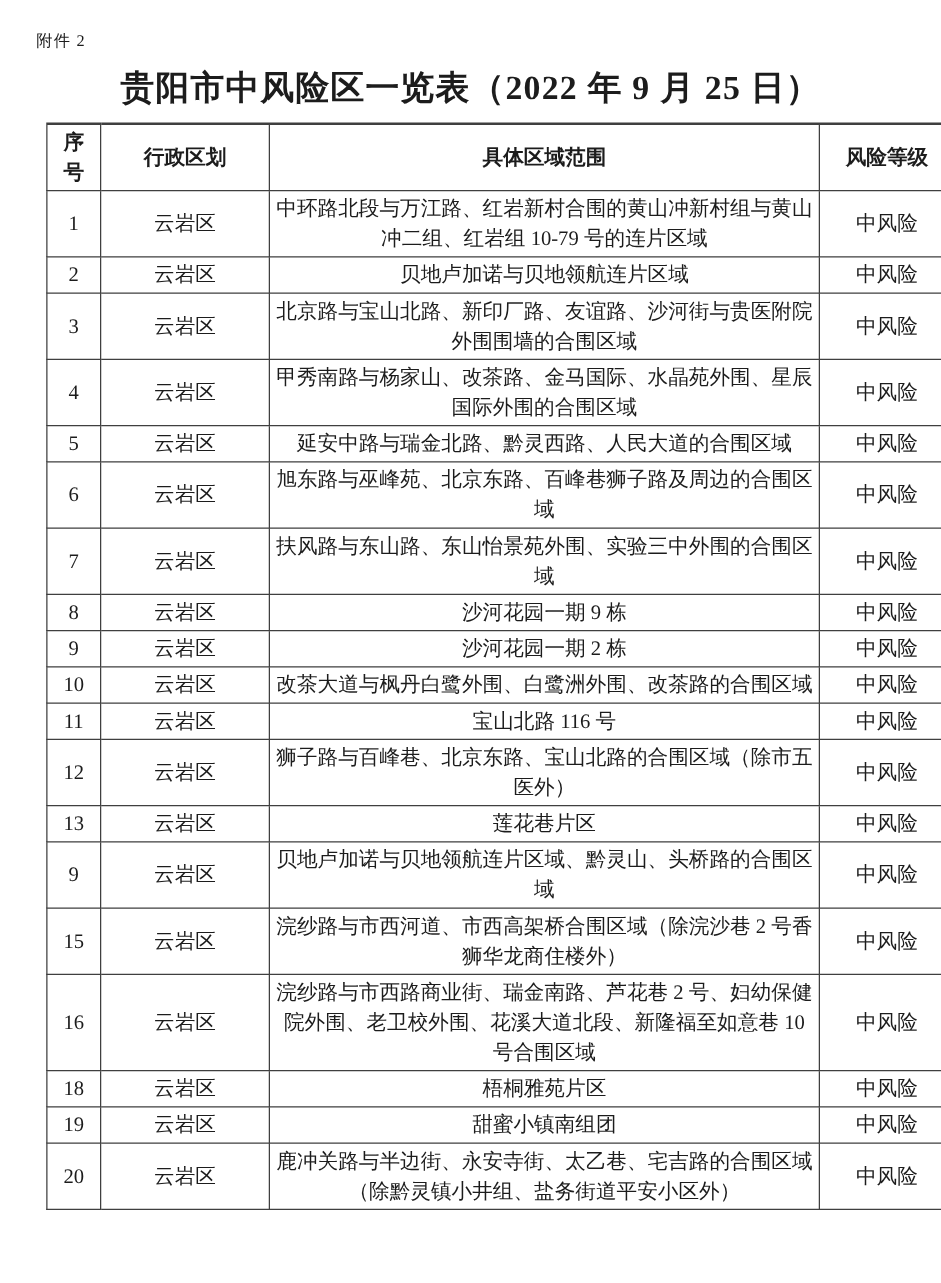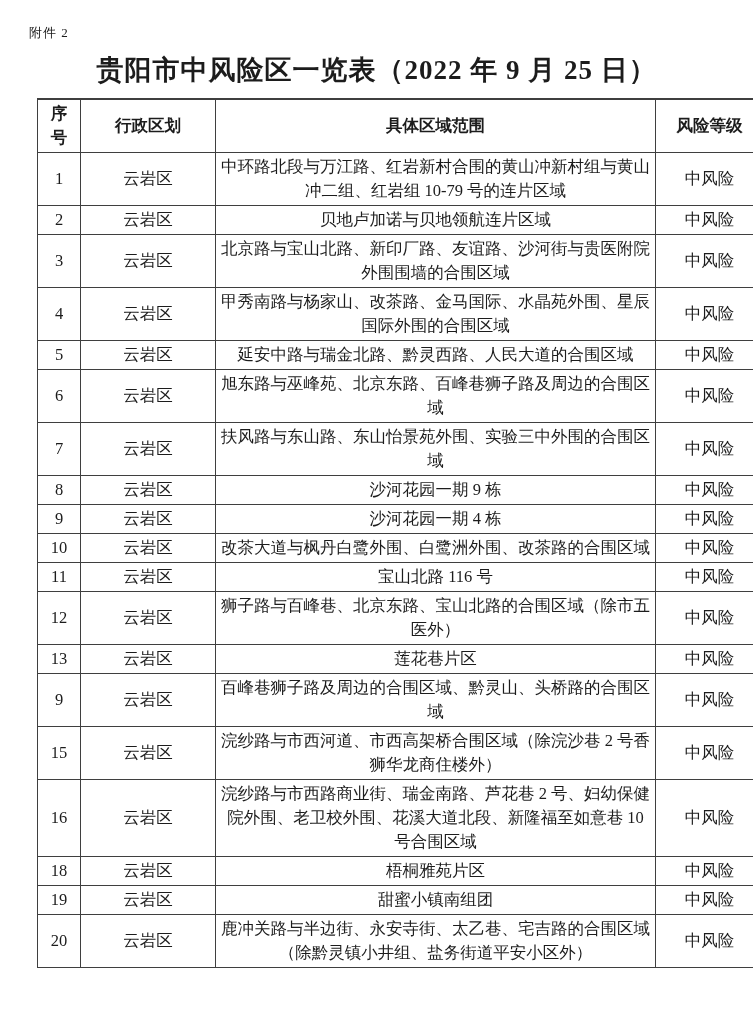--- a/index.html
+++ b/index.html
@@ -124,21 +124,21 @@
         </tr>
         <tr>
           <td class="col-no">8</td>
           <td class="col-district">云岩区</td>
           <td class="col-area">沙河花园一期 9 栋</td>
           <td class="col-risk">中风险</td>
         </tr>
         <tr>
           <td class="col-no">9</td>
           <td class="col-district">云岩区</td>
-          <td class="col-area">沙河花园一期 4 栋</td>
+          <td class="col-area">沙河花园一期 2 栋</td>
           <td class="col-risk">中风险</td>
         </tr>
         <tr>
           <td class="col-no">10</td>
           <td class="col-district">云岩区</td>
           <td class="col-area">改茶大道与枫丹白鹭外围、白鹭洲外围、改茶路的合围区域</td>
           <td class="col-risk">中风险</td>
         </tr>
         <tr>
           <td class="col-no">11</td>
@@ -154,21 +154,21 @@
         </tr>
         <tr>
           <td class="col-no">13</td>
           <td class="col-district">云岩区</td>
           <td class="col-area">莲花巷片区</td>
           <td class="col-risk">中风险</td>
         </tr>
         <tr>
           <td class="col-no">9</td>
           <td class="col-district">云岩区</td>
-          <td class="col-area">百峰巷狮子路及周边的合围区域、黔灵山、头桥路的合围区域</td>
+          <td class="col-area">贝地卢加诺与贝地领航连片区域、黔灵山、头桥路的合围区域</td>
           <td class="col-risk">中风险</td>
         </tr>
         <tr>
           <td class="col-no">15</td>
           <td class="col-district">云岩区</td>
           <td class="col-area">浣纱路与市西河道、市西高架桥合围区域（除浣沙巷 2 号香狮华龙商住楼外）</td>
           <td class="col-risk">中风险</td>
         </tr>
         <tr>
           <td class="col-no">16</td>

